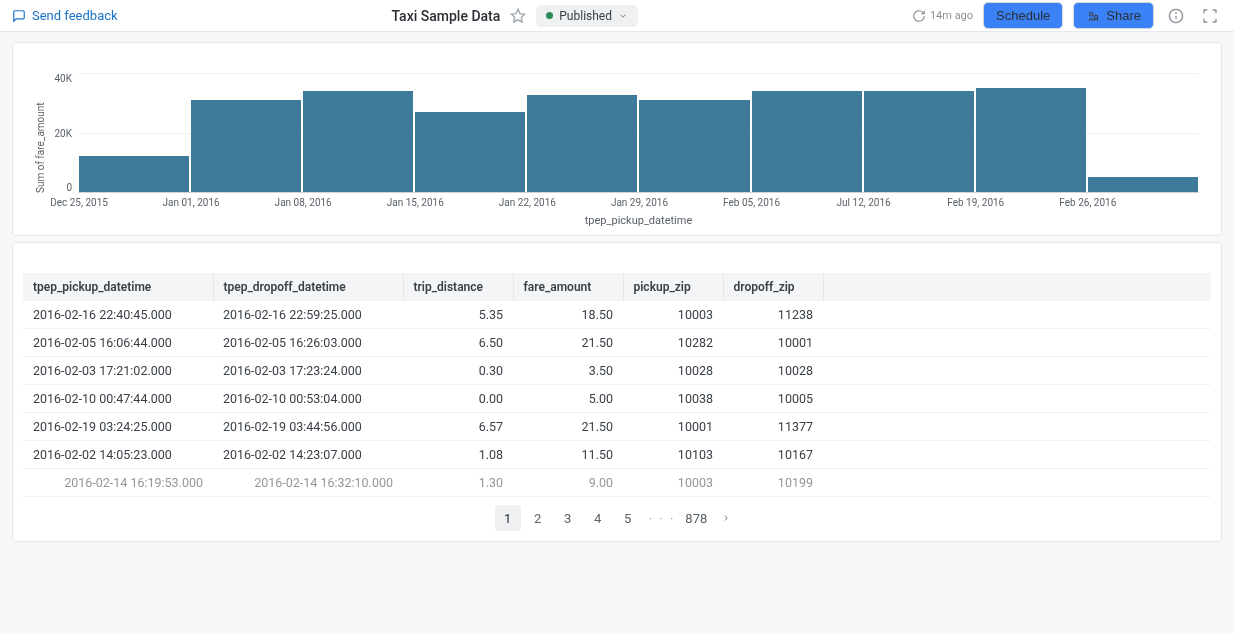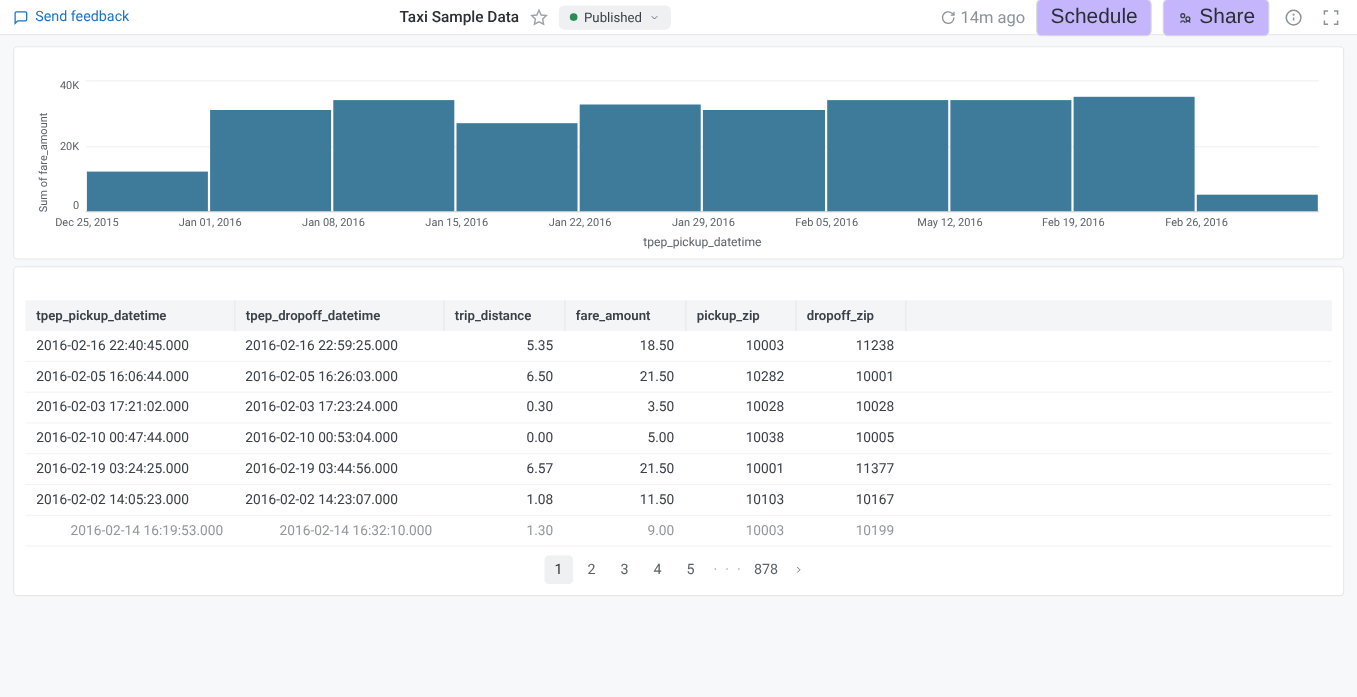--- a/index.html
+++ b/index.html
@@ -65,31 +65,31 @@
     .top-right {
       display: flex;
       align-items: center;
       gap: 10px;
     }
     .refresh-indicator {
       display: flex;
       align-items: center;
       gap: 4px;
       color: #8a9299;
-      font-size: 15px;
+      font-size: 11px;
     }
     .top-btn {
       display: flex;
       align-items: center;
       gap: 6px;
-      background: #c4b5fd;
+      background: #3b82f6;
       border: 1px solid #d5d9dd;
       border-radius: 5px;
       padding: 5px 12px;
-      font-size: 19px;
+      font-size: 13px;
       color: #2a2f35;
       cursor: pointer;
     }
     .icon-btn {
       color: #8a9299;
       cursor: pointer;
       padding: 4px;
     }
     
     .chart-card {
@@ -334,21 +334,21 @@
           <div class="bar" style="height: 12.5%;"></div>
         </div>
       <div class="x-ticks" id="x-ticks">
           <div class="x-tick">Dec 25, 2015</div>
           <div class="x-tick">Jan 01, 2016</div>
           <div class="x-tick">Jan 08, 2016</div>
           <div class="x-tick">Jan 15, 2016</div>
           <div class="x-tick">Jan 22, 2016</div>
           <div class="x-tick">Jan 29, 2016</div>
           <div class="x-tick">Feb 05, 2016</div>
-          <div class="x-tick">May 12, 2016</div>
+          <div class="x-tick">Jul 12, 2016</div>
           <div class="x-tick">Feb 19, 2016</div>
           <div class="x-tick">Feb 26, 2016</div>
         </div>
       <div class="x-axis-label">tpep_pickup_datetime</div>
     </div>
   </div>
 </div>
 
 <div class="table-card">
   <table>

